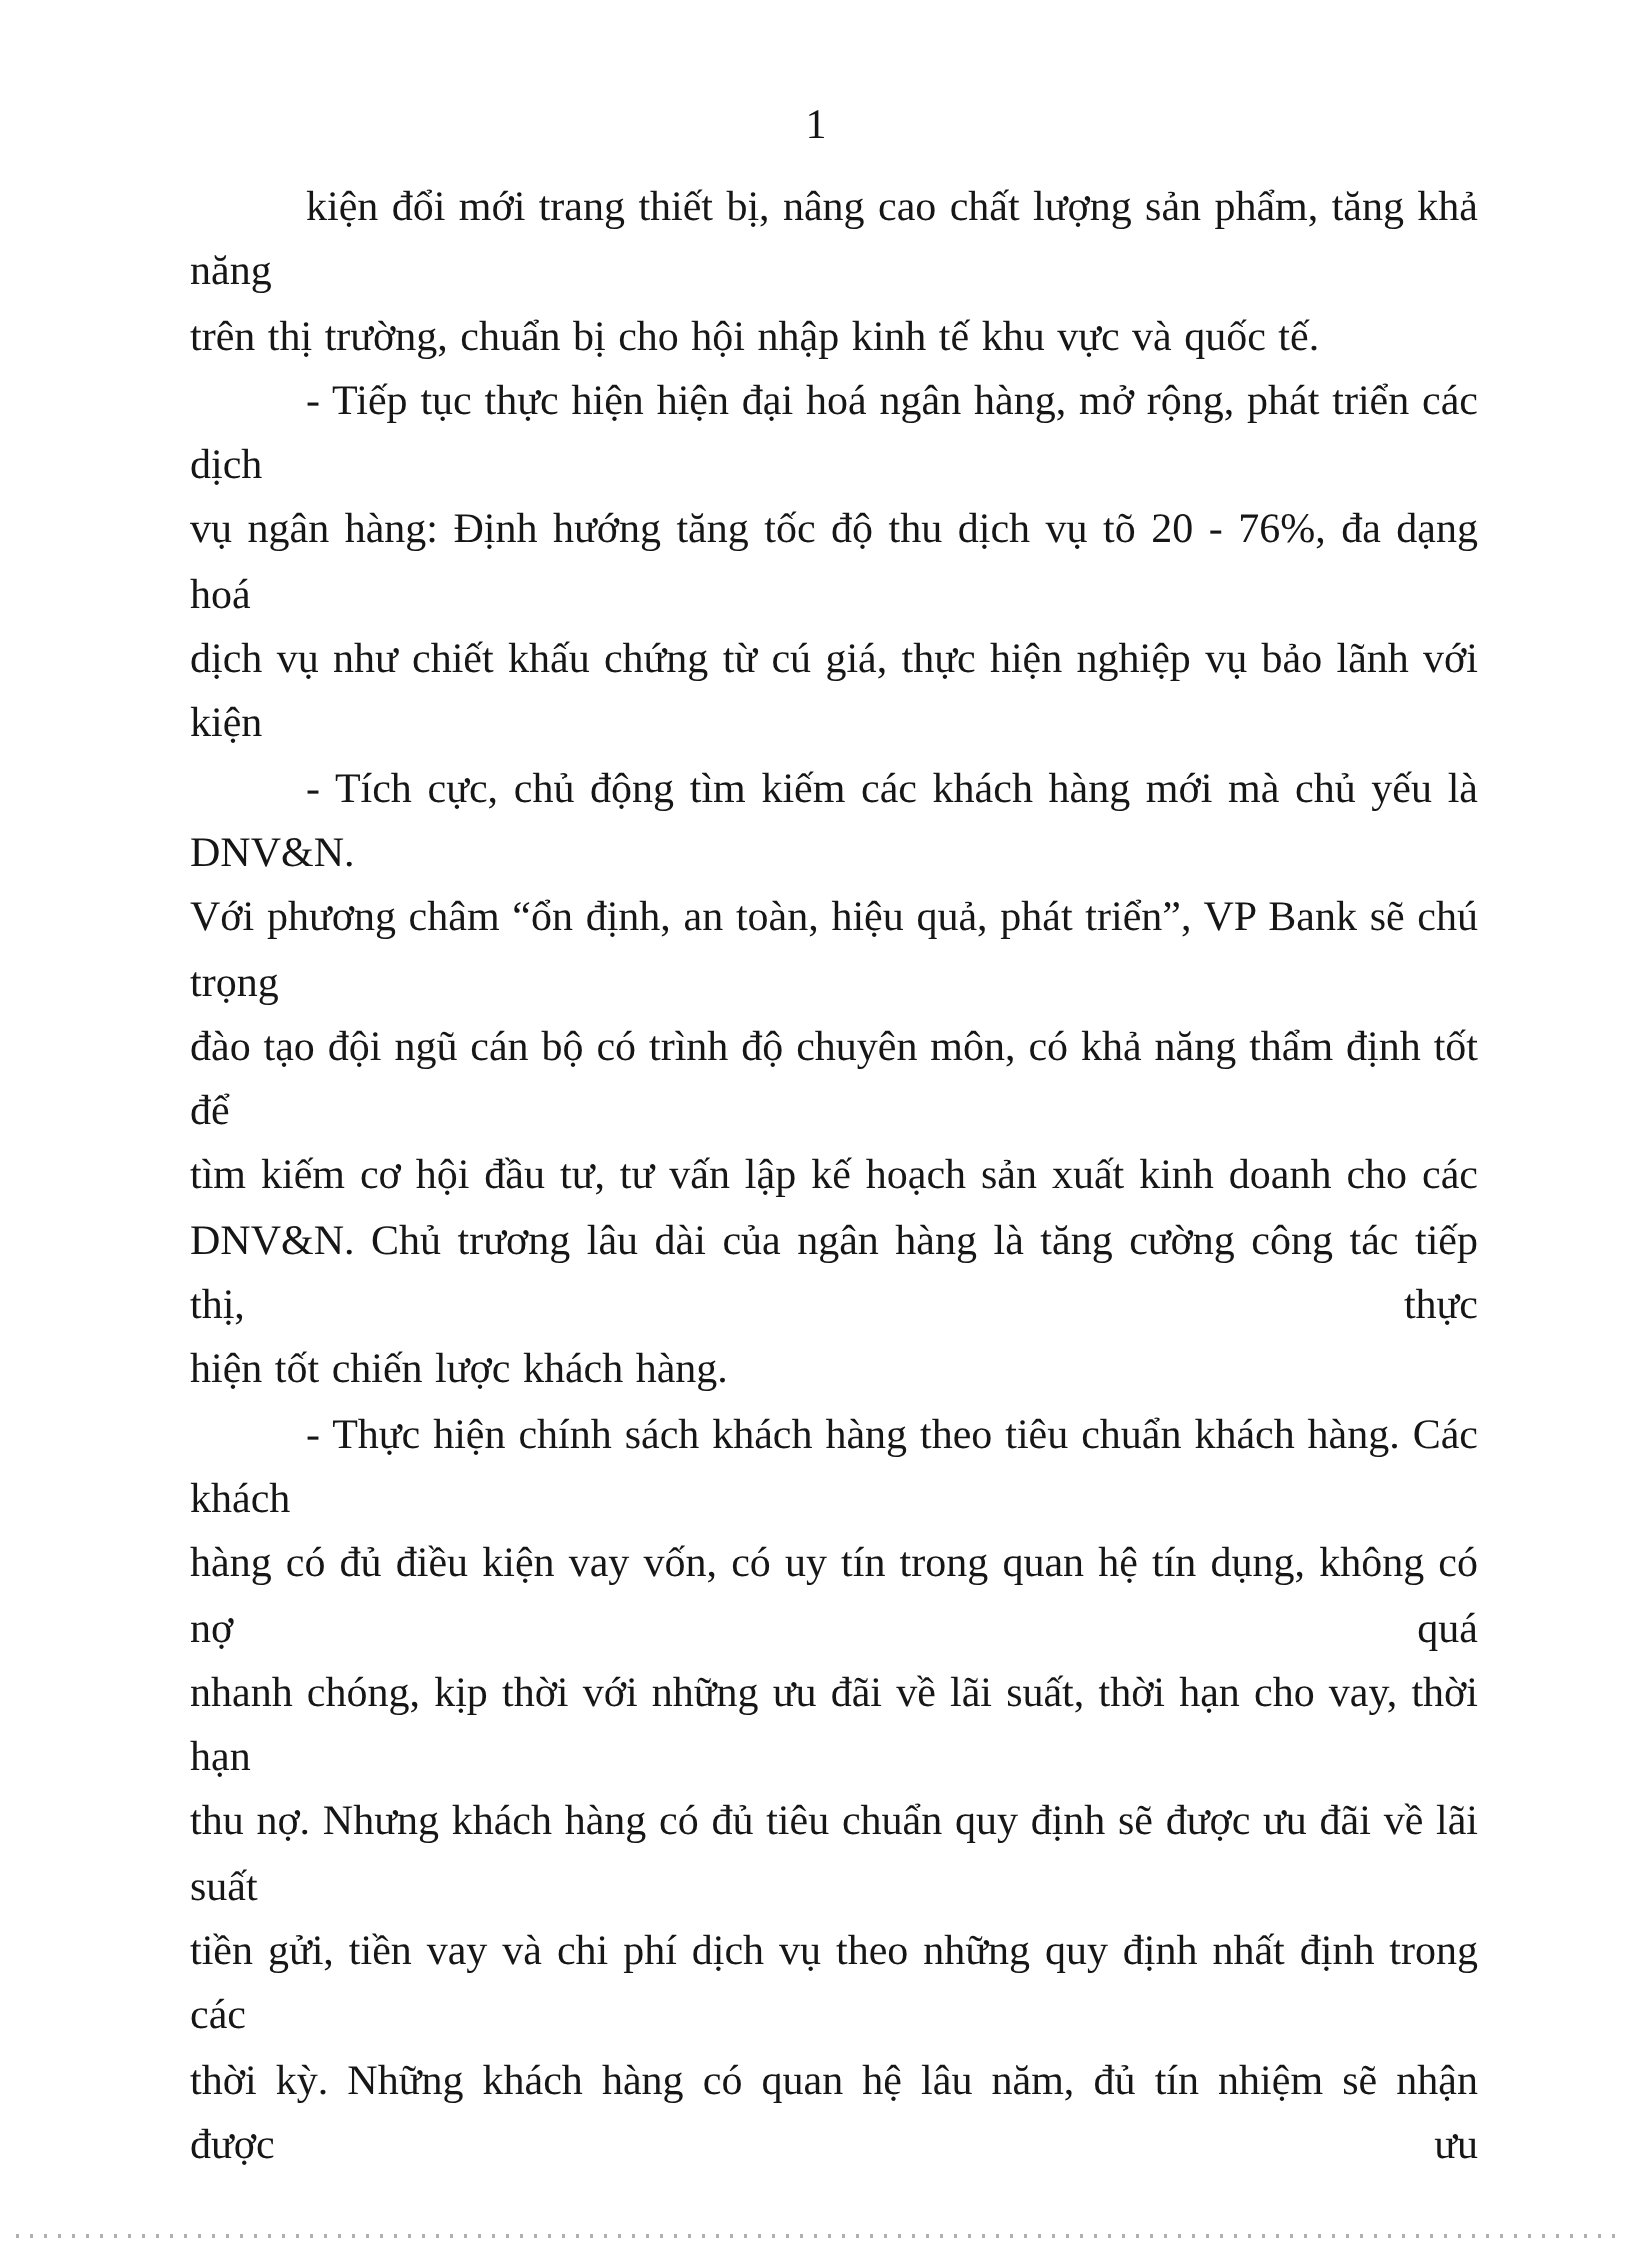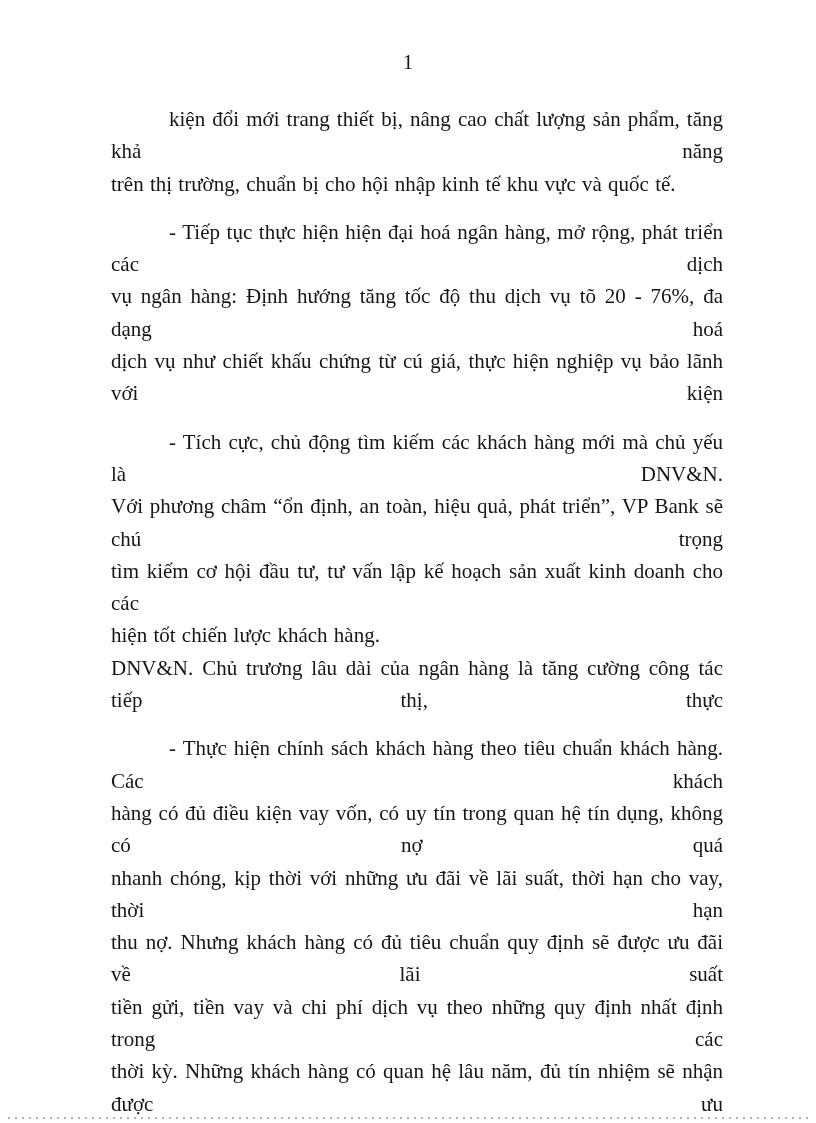--- a/index.html
+++ b/index.html
@@ -31,21 +31,21 @@
   }
   .content {
     position: absolute;
     left: 95px;
     top: 87px;
     width: 644px;
     font-size: 21px;
     line-height: 32.3px;
     word-spacing: 1px;
   }
-  .para { margin: 16px; }
+  .para { margin: 0; }
   .line {
     text-align: justify;
     text-align-last: justify;
     white-space: normal;
   }
   .line.first { text-indent: 58px; }
   .line.last { text-align-last: left; }
   .page-divider {
     position: absolute;
     left: 8px;
@@ -78,23 +78,24 @@
 
     <div class="para">
       <div class="line first">- Tiếp tục thực hiện hiện đại hoá ngân hàng, mở rộng, phát triển các dịch</div>
       <div class="line">vụ ngân hàng: Định hướng tăng tốc độ thu dịch vụ tõ 20 - 76%, đa dạng hoá</div>
       <div class="line">dịch vụ như chiết khấu chứng từ cú giá, thực hiện nghiệp vụ bảo lãnh với kiện</div>
     </div>
 
     <div class="para">
       <div class="line first">- Tích cực, chủ động tìm kiếm các khách hàng mới mà chủ yếu là DNV&amp;N.</div>
       <div class="line">Với phương châm “ổn định, an toàn, hiệu quả, phát triển”, VP Bank sẽ chú trọng</div>
+      <div class="line">đào tạo đội ngũ cán bộ có trình độ chuyên môn, có khả năng thẩm định tốt để</div>
       <div class="line">tìm kiếm cơ hội đầu tư, tư vấn lập kế hoạch sản xuất kinh doanh cho các</div>
+      <div class="line">DNV&amp;N. Chủ trương lâu dài của ngân hàng là tăng cường công tác tiếp thị, thực</div>
       <div class="line last">hiện tốt chiến lược khách hàng.</div>
-      <div class="line">DNV&amp;N. Chủ trương lâu dài của ngân hàng là tăng cường công tác tiếp thị, thực</div>
     </div>
 
     <div class="para">
       <div class="line first">- Thực hiện chính sách khách hàng theo tiêu chuẩn khách hàng. Các khách</div>
       <div class="line">hàng có đủ điều kiện vay vốn, có uy tín trong quan hệ tín dụng, không có nợ quá</div>
       <div class="line">nhanh chóng, kịp thời với những ưu đãi về lãi suất, thời hạn cho vay, thời hạn</div>
       <div class="line">thu nợ. Nhưng khách hàng có đủ tiêu chuẩn quy định sẽ được ưu đãi về lãi suất</div>
       <div class="line">tiền gửi, tiền vay và chi phí dịch vụ theo những quy định nhất định trong các</div>
       <div class="line">thời kỳ. Những khách hàng có quan hệ lâu năm, đủ tín nhiệm sẽ nhận được ưu</div>
 

